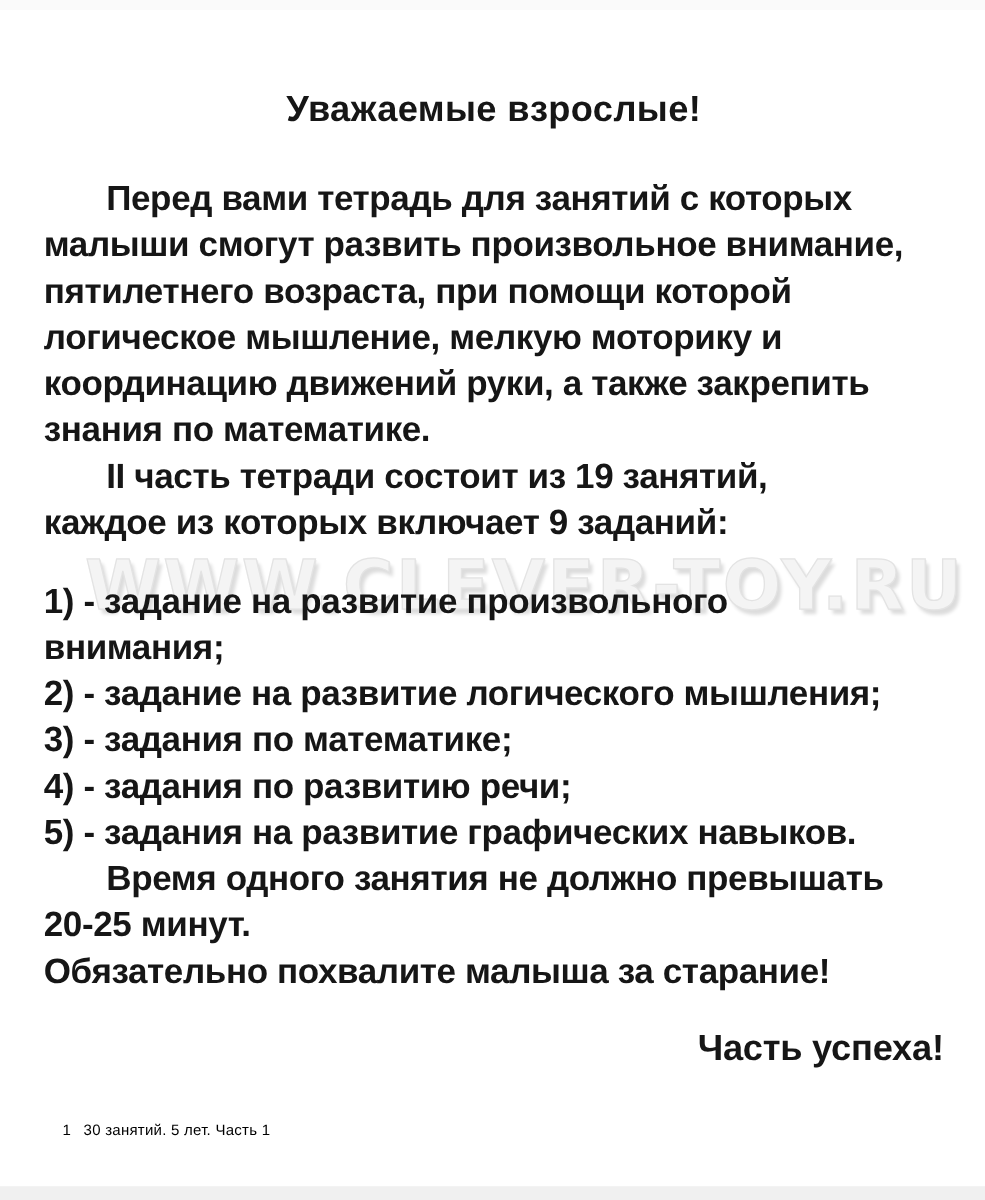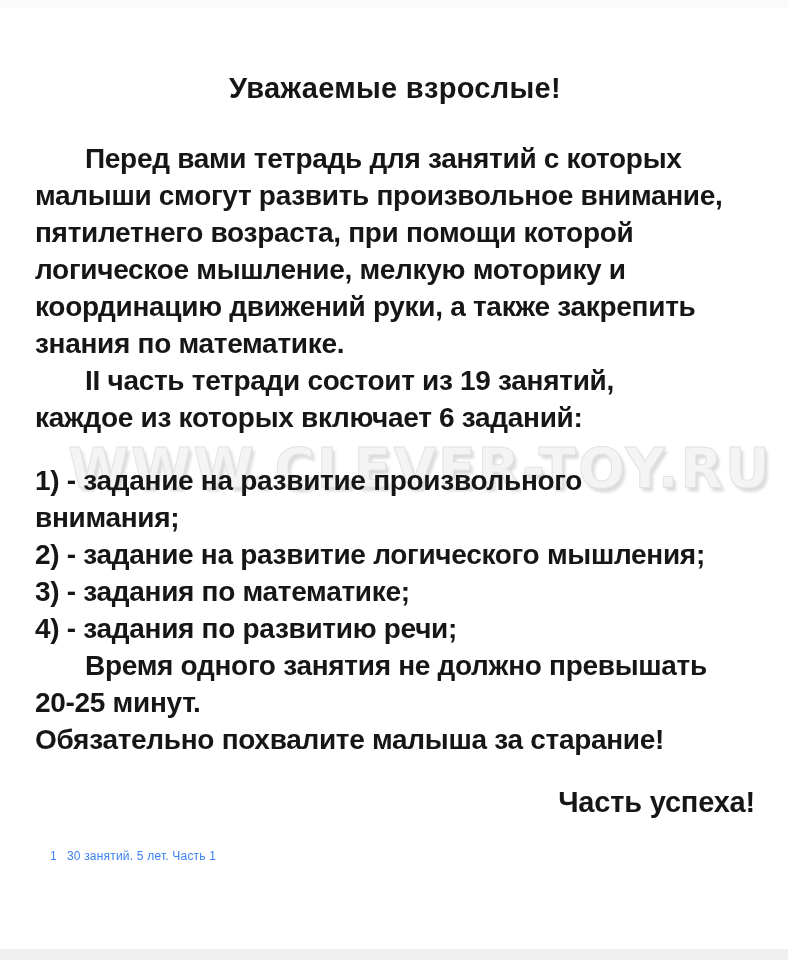--- a/index.html
+++ b/index.html
@@ -51,22 +51,22 @@
   .block-intro { margin-top:34px; }
   .block-tasks { margin-top:26px; }
   .closing {
     margin-top:26px;
     text-align:right;
     font-size:29px;
     line-height:37px;
     letter-spacing:-0.2px;
   }
   .footer {
-    position:absolute; top:849px; left:50px;
-    font-size:12px; line-height:14px; color:#3b82f6;
+    position:absolute; top:897px; left:50px;
+    font-size:12px; line-height:14px; color:#000000;
     letter-spacing:0.2px;
   }
   .footer .page-num { margin-right:10px; }
 </style>
 </head>
 <body>
 
 <div class="page">
   <div class="scan-edge-top"></div>
 
@@ -76,29 +76,30 @@
     <div class="title">Уважаемые взрослые!</div>
 
     <div class="block-intro">
       <div class="line indent">Перед вами тетрадь для занятий с которых</div>
       <div class="line">малыши смогут развить произвольное внимание,</div>
       <div class="line">пятилетнего возраста, при помощи которой</div>
       <div class="line">логическое мышление, мелкую моторику и</div>
       <div class="line">координацию движений руки, а также закрепить</div>
       <div class="line">знания по математике.</div>
       <div class="line indent">II часть тетради состоит из 19 занятий,</div>
-      <div class="line">каждое из которых включает 6 заданий:</div>
+      <div class="line">каждое из которых включает 9 заданий:</div>
     </div>
 
     <div class="block-tasks">
       <div class="line">1) - задание на развитие произвольного</div>
       <div class="line">внимания;</div>
       <div class="line">2) - задание на развитие логического мышления;</div>
       <div class="line">3) - задания по математике;</div>
       <div class="line">4) - задания по развитию речи;</div>
+      <div class="line">5) - задания на развитие графических навыков.</div>
     </div>
 
     <div class="block-outro">
       <div class="line indent">Время одного занятия не должно превышать</div>
       <div class="line">20-25 минут.</div>
       <div class="line">Обязательно похвалите малыша за старание!</div>
     </div>
 
     <div class="closing">Часть успеха!</div>
   </div>

